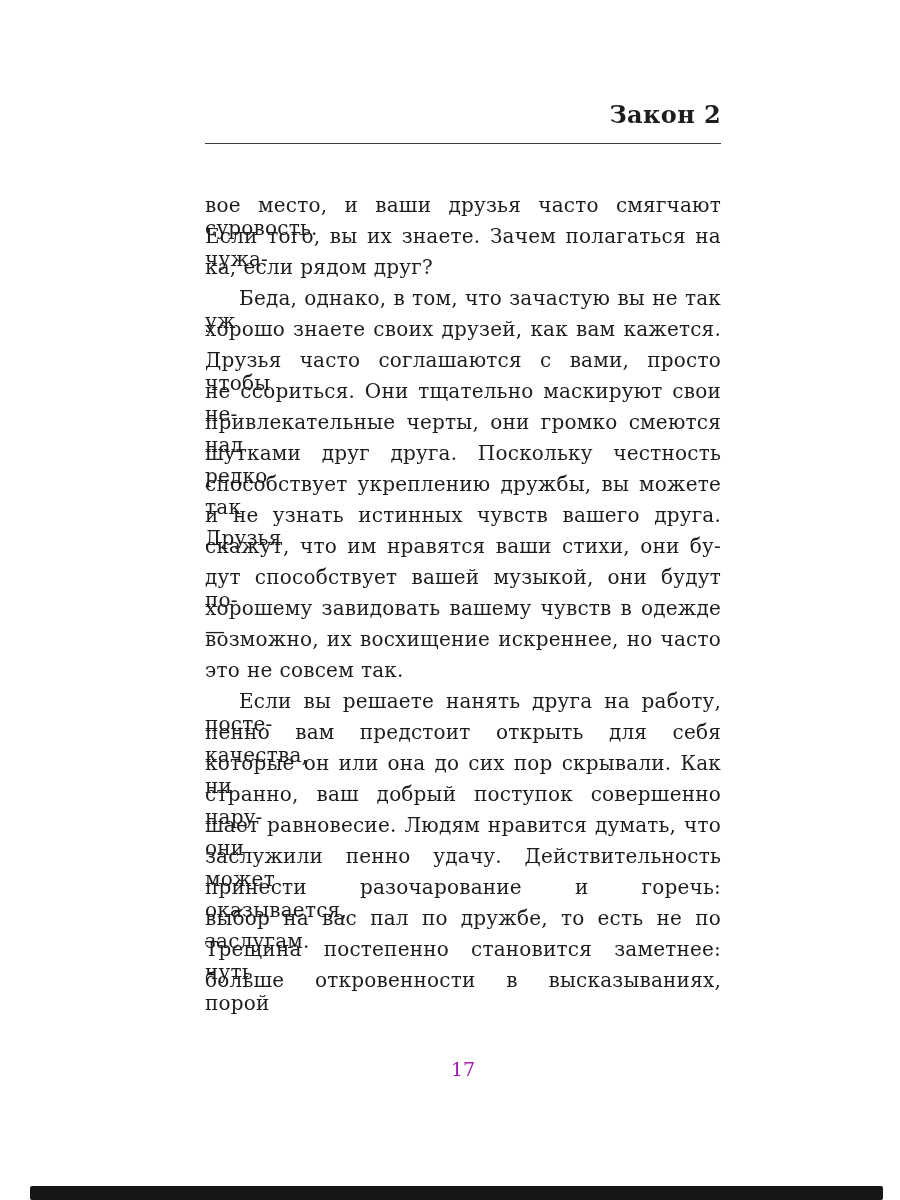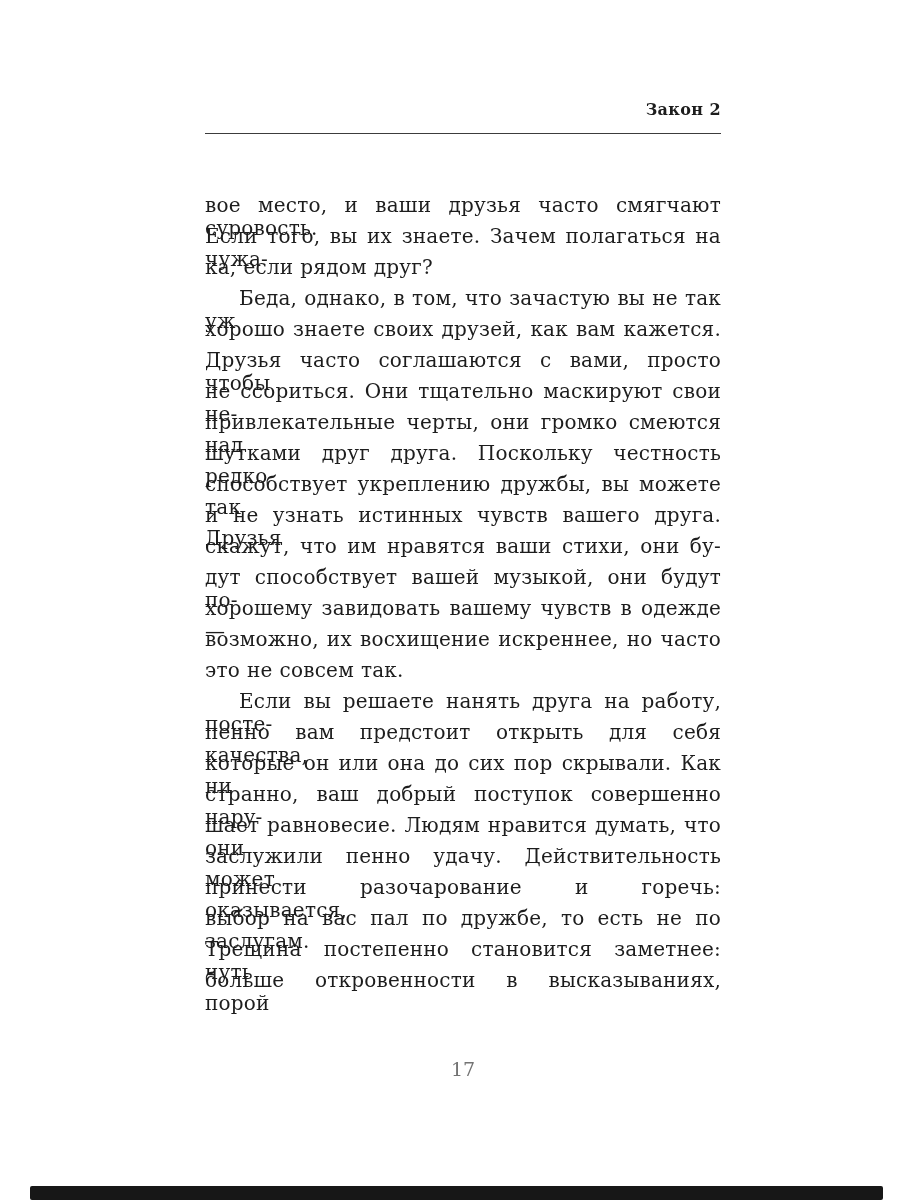--- a/index.html
+++ b/index.html
@@ -14,21 +14,21 @@
   }
   .content {
     position: absolute;
     left: 205px;
     width: 516px;
   }
   .header { top: 100px; }
   .header-title {
     text-align: right;
     font-weight: bold;
-    font-size: 16px;
+    font-size: 24px;
     letter-spacing: 0.4px;
   }
   .header-rule {
     margin-top: 14px;
     border-top: 1.5px solid #3c3c3c;
     height: 0;
   }
   .body-text {
     top: 194px;
     font-size: 20px;
@@ -45,21 +45,21 @@
   }
   .line.last {
     text-align: right;
     text-align-last: left;
   }
   .line.indent { text-indent: 34px; }
   .footer {
     top: 1058px;
     text-align: center;
     font-size: 19px;
-    color: #737373;
+    color: #a21caf;
   }
   .scan-bar {
     position: absolute;
     left: 30px;
     top: 1186px;
     width: 853px;
     height: 14px;
     background: #171717;
     border-radius: 2px;
   }

